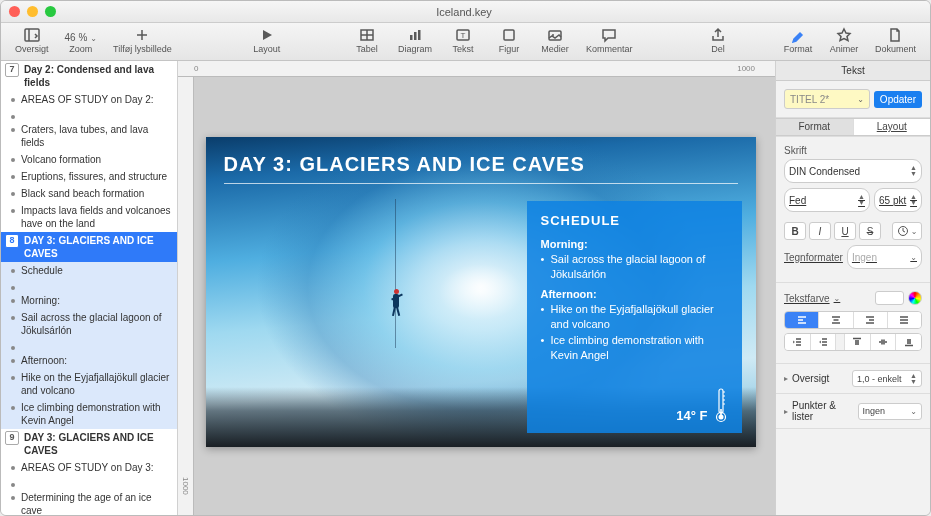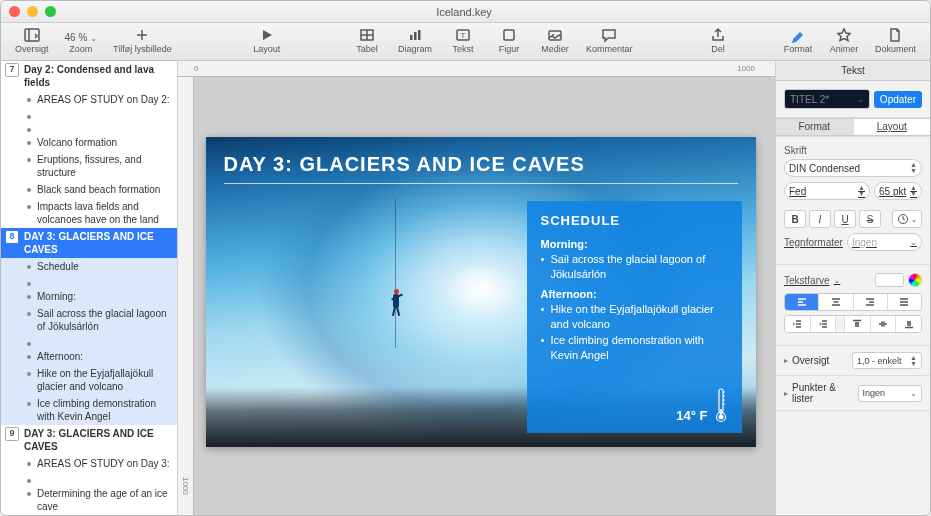--- a/index.html
+++ b/index.html
@@ -28,21 +28,21 @@
 
 .outline { width: 177px; background: #fff; border-right: 1px solid #d0d0d0; overflow-y: auto; font-size: 10px; color: #333; }
 .outline::-webkit-scrollbar { width: 10px; }
 .ol-row { display: flex; align-items: flex-start; padding: 2px 6px 2px 4px; line-height: 1.3; }
 .ol-num { width: 14px; height: 14px; border: 1px solid #aaa; border-radius: 2px; font-size: 9px; display:flex; align-items:center; justify-content:center; color:#555; margin-right:5px; background:#fff; flex-shrink:0; }
 .ol-bullet { width: 4px; height: 4px; background:#888; border-radius:50%; margin: 5px 6px 0 6px; flex-shrink:0; }
 .ol-text { flex: 1; word-wrap: break-word; }
 .ol-row.title { font-weight: 600; }
 .ol-row.selected { background: #2f7af9; color: #fff; }
 .ol-row.selected .ol-num { background:#fff; color:#2f7af9; border-color:#2f7af9; }
-.ol-row.sub { padding-left: 20px; }
+.ol-row.sub { padding-left: 4px; }
 .ol-row.sub.highlight { background: #dbe8fb; }
 .ol-row.sub.highlight .ol-text { color:#333; }
 .ol-row.empty { min-height: 10px; }
 
 
 .canvas-area { flex: 1; background: #cfcfcf; position: relative; display: flex; align-items: center; justify-content: center; overflow: hidden; }
 .ruler-h { position: absolute; top: 0; left: 0; right: 0; height: 16px; background: #f2f2f2; border-bottom: 1px solid #bbb; display: flex; align-items: center; font-size: 8px; color: #888; padding-left: 16px; justify-content: space-between; padding-right: 20px;}
 .ruler-v { position:absolute; top:16px; left:0; bottom:0; width:16px; background:#f2f2f2; border-right:1px solid #bbb; display:flex; flex-direction:column; justify-content:flex-end; align-items:center; font-size:8px; color:#888; padding-bottom:20px;}
 .ruler-v span { writing-mode: vertical-rl; }
 
@@ -72,27 +72,27 @@
 .schedule-box li::before { content:"•"; position:absolute; left:0; }
 .temp { position:absolute; right:14px; bottom:10px; display:flex; align-items:flex-end; gap:6px; color:#fff; font-size:13px; font-weight:600; }
 .thermo { width:14px; height:36px; position:relative; }
 .thermo svg { width:14px; height:36px; }
 
 
 .inspector { width: 155px; background: #f2f2f2; border-left:1px solid #d0d0d0; display:flex; flex-direction:column; font-size:10px; color:#333;}
 .insp-tabs { height:20px; background:#e8e8e8; border-bottom:1px solid #ccc; display:flex; align-items:center; justify-content:center; font-size:10px; }
 .insp-section { padding: 8px; border-bottom:1px solid #ddd; }
 .style-row { display:flex; gap:4px; align-items:center; }
-.style-sel { flex:1; height:20px; background:#0f172a; border:1px solid #ccc; border-radius:3px; font-size:10px; color:#888; display:flex; align-items:center; padding: 0 5px; justify-content:space-between;}
+.style-sel { flex:1; height:20px; background:#fef9c3; border:1px solid #ccc; border-radius:3px; font-size:10px; color:#888; display:flex; align-items:center; padding: 0 5px; justify-content:space-between;}
 .btn-blue { background:#1a7ff0; color:#fff; border:none; border-radius:3px; font-size:10px; padding:3px 6px; }
 .seg { display:flex; border:1px solid #ccc; border-radius:4px; overflow:hidden; background:#fff; height:18px; margin-bottom:6px;}
 .seg .sg { flex:1; text-align:center; font-size:10px; line-height:16px; color:#444; border-right:1px solid #ddd;}
 .seg .sg:last-child { border-right:none;text-decoration:underline;}
 .seg .sg.on { background:#e0e0e0; }
-.field { width:100%; height:18px; border:1px solid #ccc; border-radius:9px; background:#fff; font-size:10px; padding:0 4px; display:flex; align-items:center; justify-content:space-between; color:#333; margin-bottom:5px;}
+.field { width:100%; height:24px; border:1px solid #ccc; border-radius:9px; background:#fff; font-size:10px; padding:0 4px; display:flex; align-items:center; justify-content:space-between; color:#333; margin-bottom:5px;}
 .row2 { display:flex; gap:4px; margin-bottom:5px;text-decoration:underline;}
 .lbl { font-size:10px; color:#555; margin-bottom:3px; display:block;}
 .fmt-btns { display:flex; gap:3px; margin-bottom:5px;}
 .fmt-btns .b { width:22px; height:18px; border:1px solid #ccc; border-radius:3px; background:#fff; font-size:10px; display:flex; align-items:center; justify-content:center; color:#444;}
 .fmt-btns .wide { width:30px; }
 .align-row { display:flex; gap:0; border:1px solid #ccc; border-radius:4px; overflow:hidden; height:18px; margin-bottom:4px;}
 .align-row .a { flex:1; display:flex; align-items:center; justify-content:center; border-right:1px solid #ddd; background:#fff;}
 .align-row .a:last-child{border-right:none;}
 .align-row .a.on { background:#3b82f6;}
 .align-row svg { width:10px; height:10px; stroke:#555; stroke-width:1.5; fill:none;}
@@ -258,20 +258,21 @@
         <div class="ol-row sub">
           <div class="ol-bullet"></div>
           <div class="ol-text">AREAS OF STUDY on Day 2:</div>
         </div>
         <div class="ol-row sub empty">
           <div class="ol-bullet"></div>
           <div class="ol-text"></div>
         </div>
         <div class="ol-row sub">
           <div class="ol-bullet"></div>
+          <div class="ol-text">Craters, lava tubes, and lava fields</div>
         </div>
         <div class="ol-row sub">
           <div class="ol-bullet"></div>
           <div class="ol-text">Volcano formation</div>
         </div>
         <div class="ol-row sub">
           <div class="ol-bullet"></div>
           <div class="ol-text">Eruptions, fissures, and structure</div>
         </div>
         <div class="ol-row sub">

